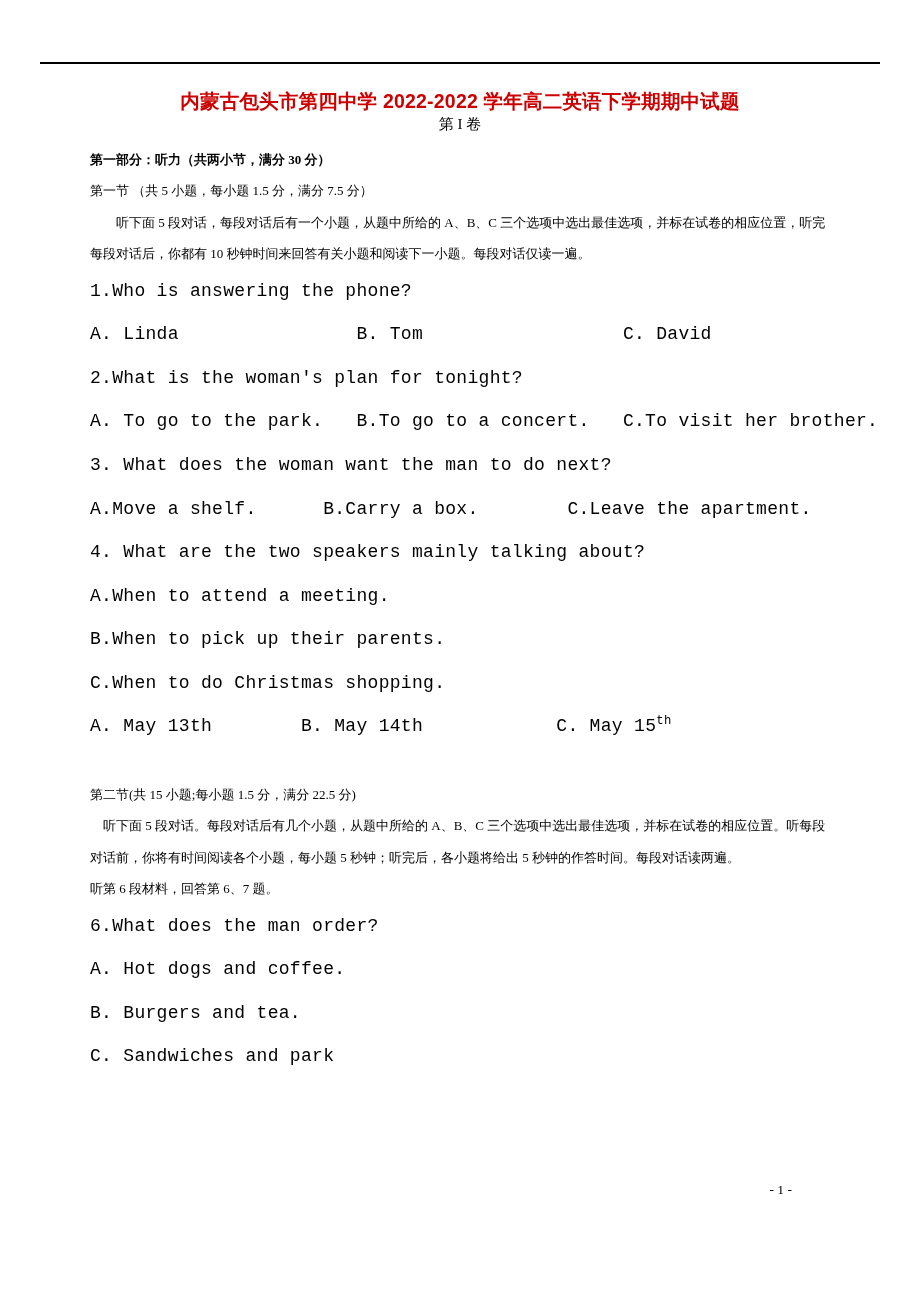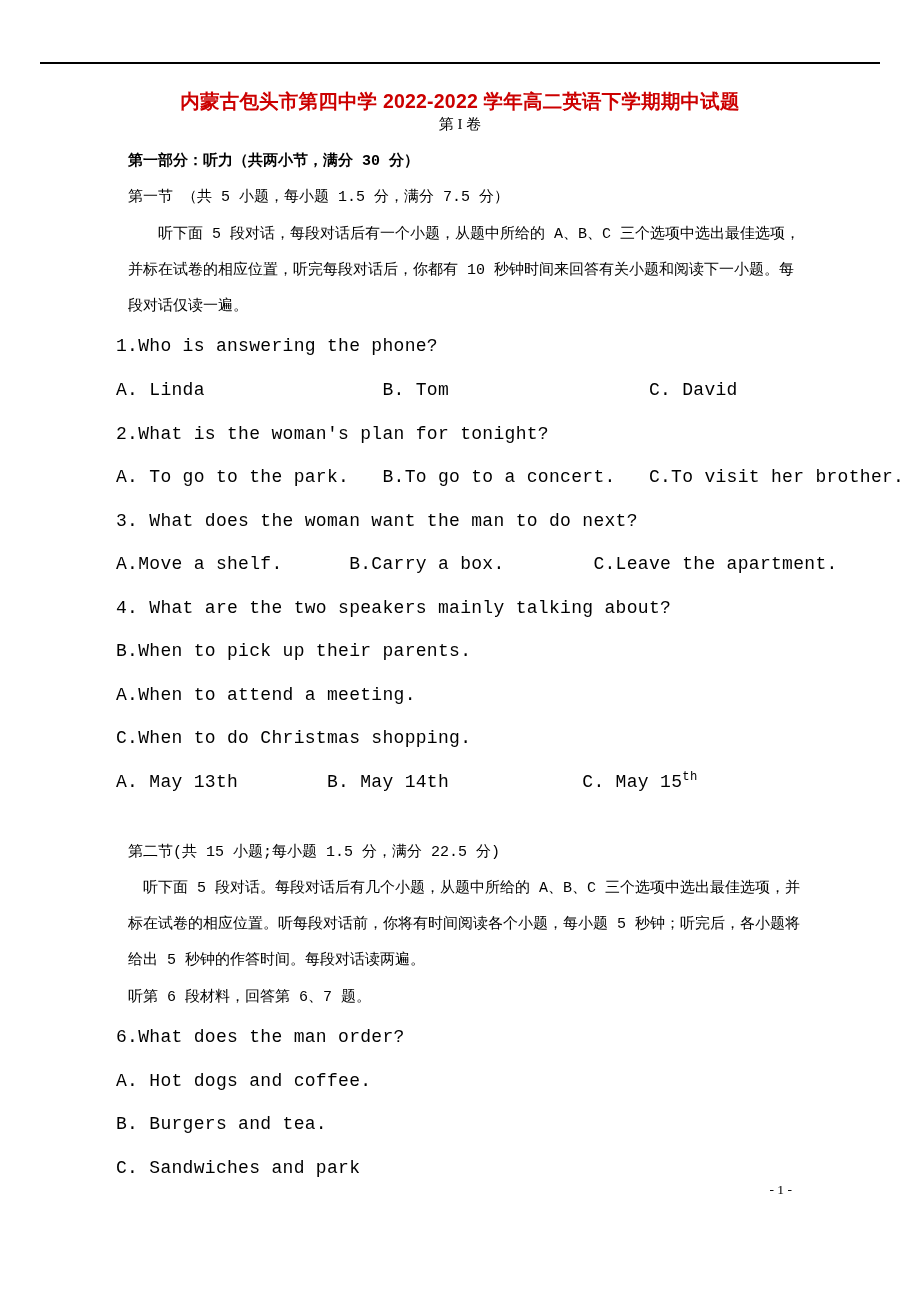--- a/index.html
+++ b/index.html
@@ -13,21 +13,21 @@
     font-family: "Liberation Serif", serif;
     color: #000000;
     position: relative;
     overflow: hidden;
   }
   .page {
     position: relative;
     width: 920px;
     height: 1276px;
     box-sizing: border-box;
-    padding: 0 116px;
+    padding: 0 90px;
   }
   .top-rule {
     position: absolute;
     left: 40px;
     right: 40px;
     top: 62px;
     height: 0;
     border-top: 2px solid #000;
   }
   .doc-title {
@@ -58,23 +58,22 @@
   }
   .indent1 {
     text-indent: 1em;
   }
   .en {
     font-family: "Liberation Mono", monospace;
     font-size: 18px;
     letter-spacing: 0.3px;
   }
   .mixed-cn {
-    font-family: Liberation Mono, monospace;
-    font-size: 15px;
-    margin-left: 12px;
+    font-family: Liberation Serif, serif;
+    font-size: 13px;
   }
   .spacer-sm { height: 10px; }
   .spacer-md { height: 30px; }
   sup { font-size: 0.68em; vertical-align: super; }
   .opt-line {
     display: block;
     white-space: pre;
   }
   .page-number {
     position: absolute;
@@ -106,22 +105,22 @@
   <p class="en">1.Who is answering the phone?</p>
   <p class="en opt-line">A. Linda                B. Tom                  C. David</p>
 
   <p class="en">2.What is the woman's plan for tonight?</p>
   <p class="en opt-line">A. To go to the park.   B.To go to a concert.   C.To visit her brother.</p>
 
   <p class="en">3. What does the woman want the man to do next?</p>
   <p class="en opt-line">A.Move a shelf.      B.Carry a box.        C.Leave the apartment.</p>
 
   <p class="en">4. What are the two speakers mainly talking about?</p>
+  <p class="en">A.When to attend a meeting.</p>
   <p class="en">B.When to pick up their parents.</p>
-  <p class="en">A.When to attend a meeting.</p>
   <p class="en">C.When to do Christmas shopping.</p>
 
   <p class="en"><span>A. May 13th</span>&nbsp;&nbsp;&nbsp;&nbsp;&nbsp;&nbsp;&nbsp;&nbsp;<span>B. May 14th</span>&nbsp;&nbsp;&nbsp;&nbsp;&nbsp;&nbsp;&nbsp;&nbsp;&nbsp;&nbsp;&nbsp;&nbsp;<span>C. May 15</span><sup>th</sup></p>
 
   <div class="spacer-md"></div>
 
   <p class="mixed-cn">第二节(共 15 小题;每小题 1.5 分，满分 22.5 分)</p>
 
   <p class="mixed-cn indent1">听下面 5 段对话。每段对话后有几个小题，从题中所给的 A、B、C 三个选项中选出最佳选项，并标在试卷的相应位置。听每段对话前，你将有时间阅读各个小题，每小题 5 秒钟；听完后，各小题将给出 5 秒钟的作答时间。每段对话读两遍。</p>
 

